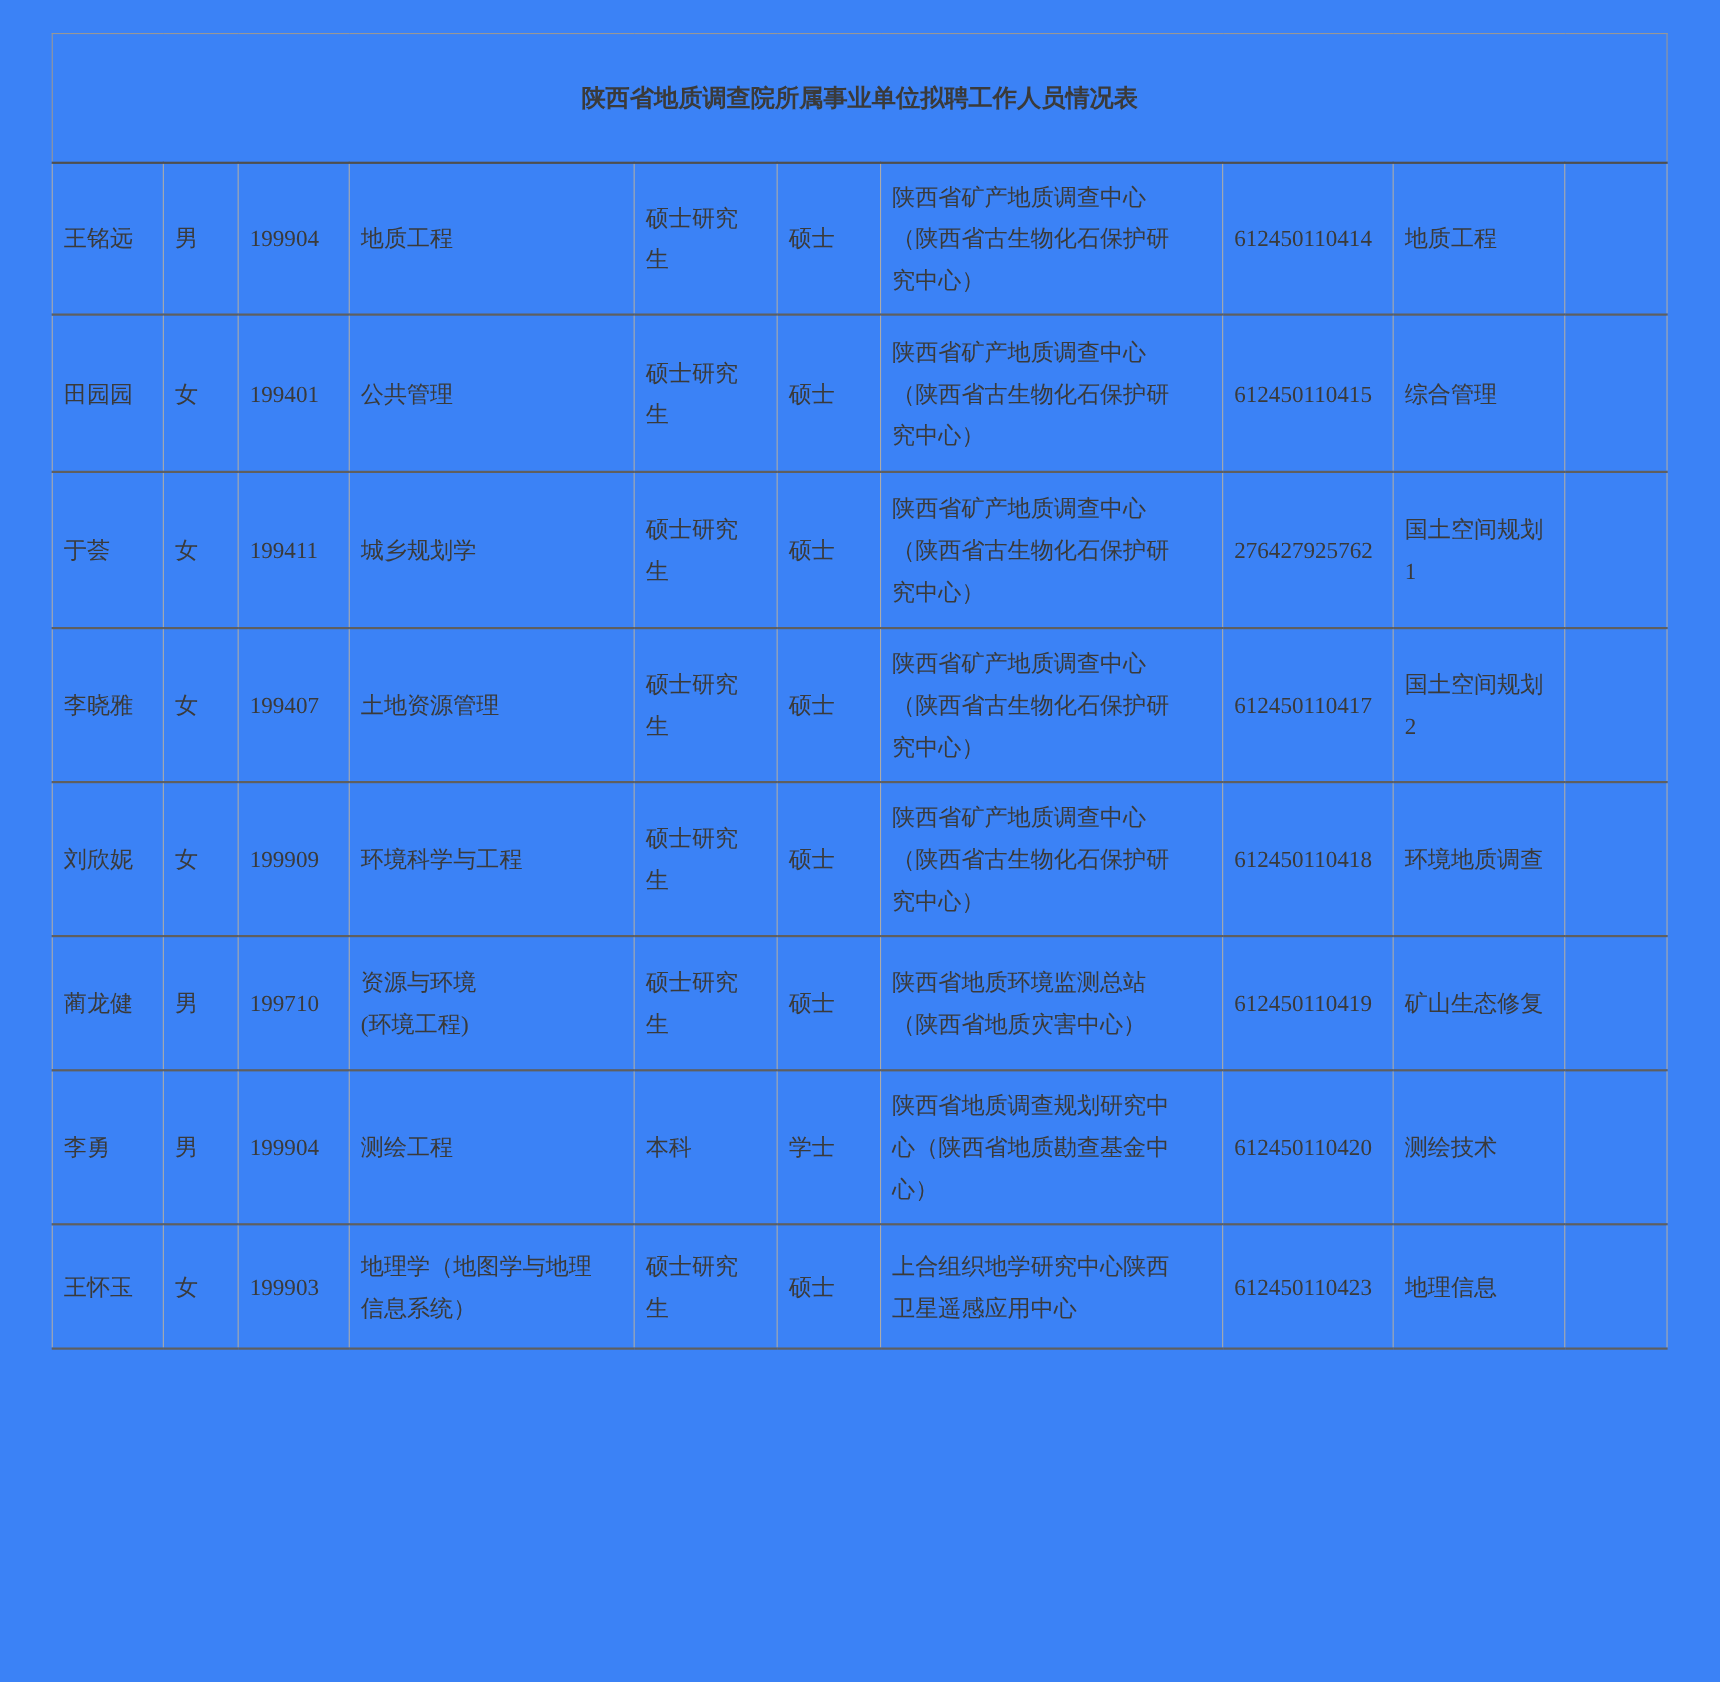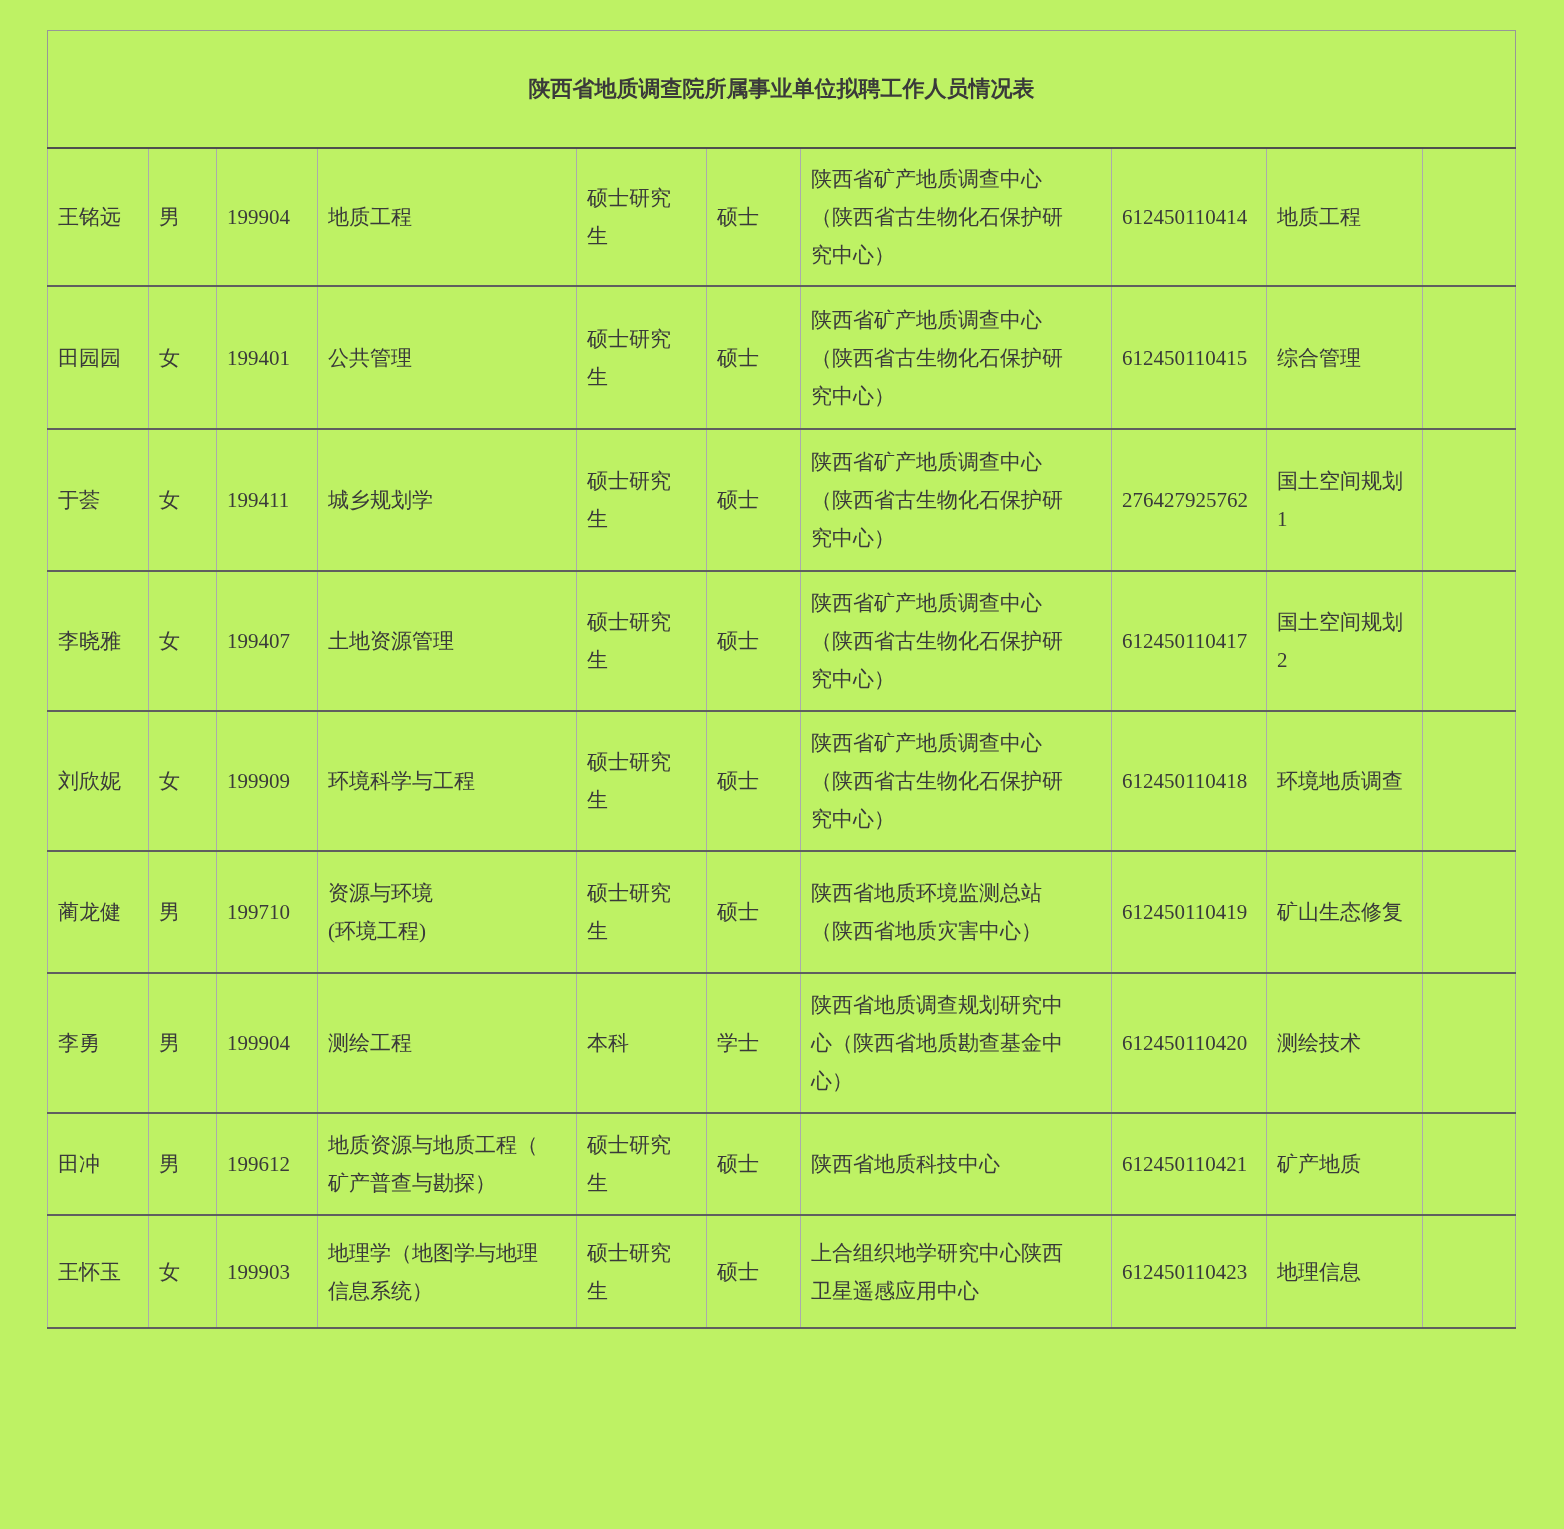--- a/index.html
+++ b/index.html
@@ -4,21 +4,21 @@
 <style>
   html, body {
     margin: 0;
     padding: 0;
     background: #ffffff;
   }
   .page {
     position: relative;
     width: 1564px;
     height: 1529px;
-    background: #bef264;
+    background: #3b82f6;
     font-family: "Liberation Serif", "DejaVu Serif", serif;
     color: #3a3a3a;
   }
   table.doc-table {
     position: absolute;
     left: 47px;
     top: 30px;
     width: 1468px;
     border-collapse: collapse;
     table-layout: fixed;
@@ -172,34 +172,20 @@
           <td>测绘工程</td>
           <td>本科</td>
           <td>学士</td>
           <td>陕西省地质调查规划研究中
 心（陕西省地质勘查基金中
 心）</td>
           <td>612450110420</td>
           <td>测绘技术</td>
           <td></td>
         </tr>
-        <tr style="height: 102px;">
-          <td>田冲</td>
-          <td>男</td>
-          <td>199612</td>
-          <td>地质资源与地质工程（
-矿产普查与勘探）</td>
-          <td>硕士研究
-生</td>
-          <td>硕士</td>
-          <td>陕西省地质科技中心</td>
-          <td>612450110421</td>
-          <td>矿产地质</td>
-          <td></td>
-        </tr>
         <tr style="height: 113px;">
           <td>王怀玉</td>
           <td>女</td>
           <td>199903</td>
           <td>地理学（地图学与地理
 信息系统）</td>
           <td>硕士研究
 生</td>
           <td>硕士</td>
           <td>上合组织地学研究中心陕西

